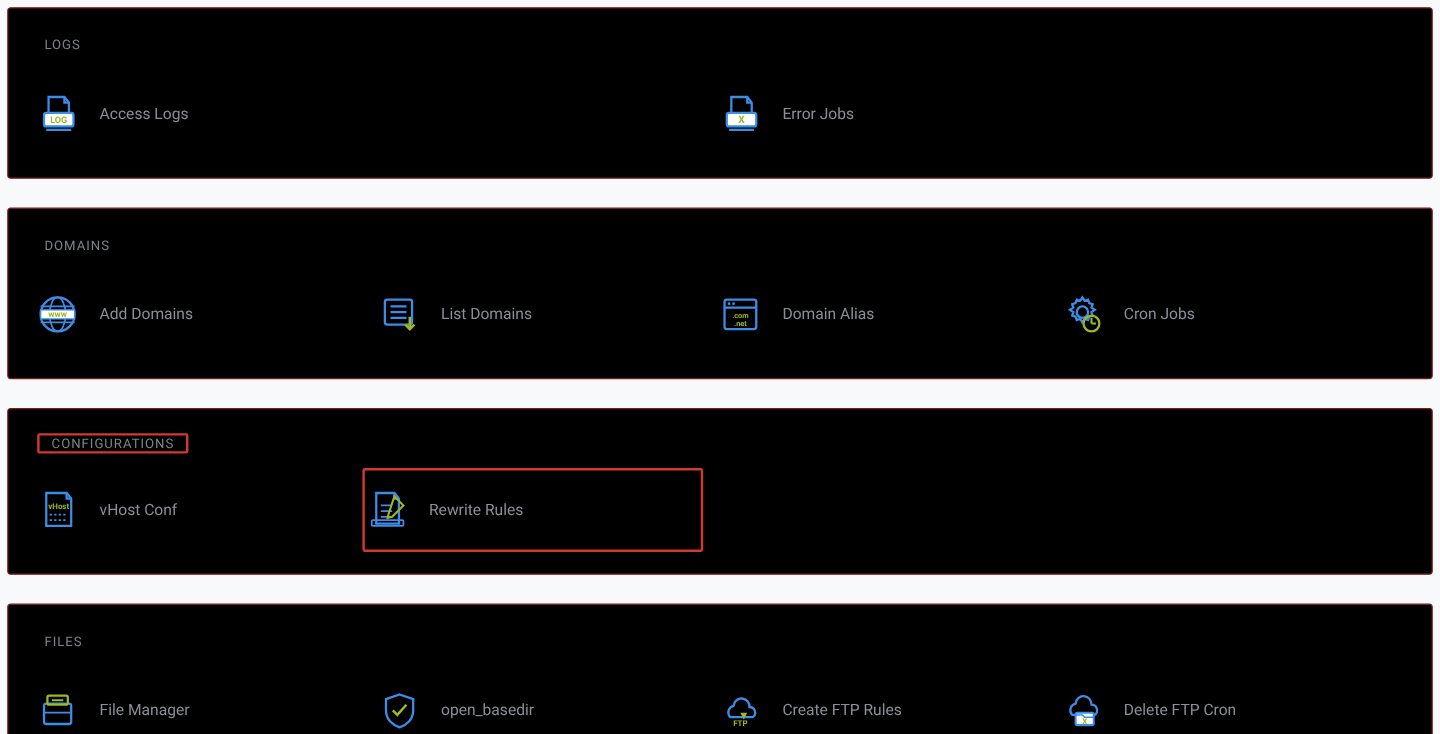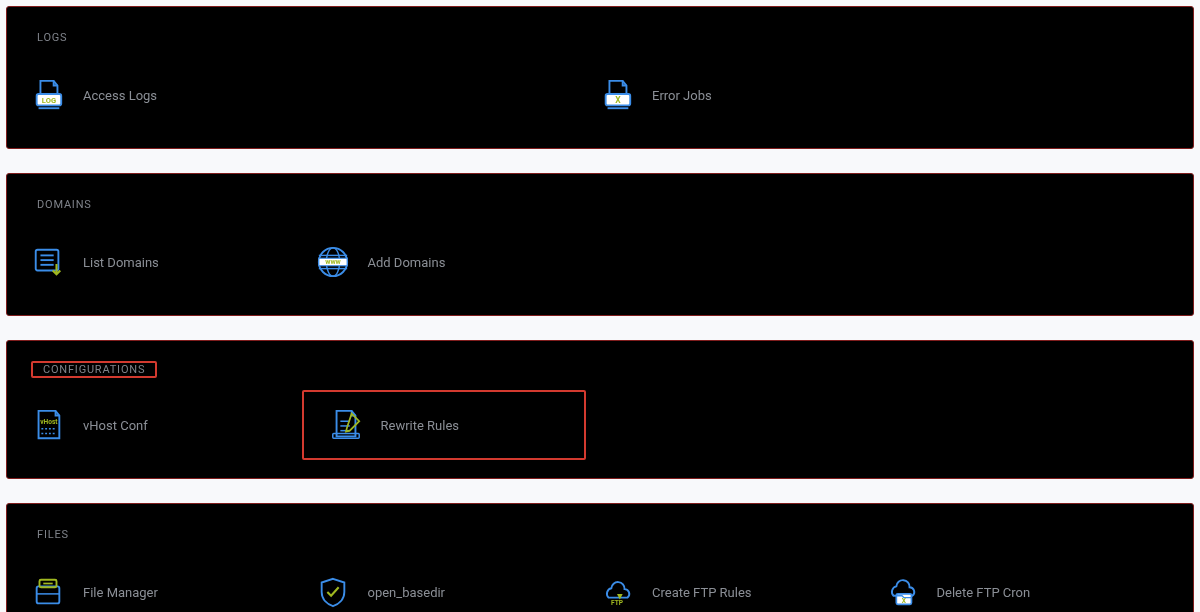--- a/index.html
+++ b/index.html
@@ -47,21 +47,21 @@
   .row.two .item { width: 50%; }
   .icon {
     width: 34px;
     height: 34px;
     flex-shrink: 0;
   }
   .label { color: #8b8f96; }
   .hl-item {
     border: 2px solid #d33a2f;
     border-radius: 2px;
-    padding: 10px 25px;
+    padding: 10px 2px;
     margin: -12px -14px;
   }
   svg { display: block; width: 100%; height: 100%; }
   .blue { stroke: #3b8de8; }
   .olive-s { stroke: #a0b820; fill: none; }
 </style>
 </head>
 <body>
 
 <div class="section">
@@ -93,41 +93,66 @@
     </div>
   </div>
 </div>
 
 <div class="section">
   <div class="section-title">DOMAINS</div>
   <div class="row">
     <div class="item">
       <span class="icon">
         <svg viewBox="0 0 36 36">
-          <rect x="5" y="5" width="24" height="22" rx="2" class="blue" fill="none" stroke-width="2"></rect>
-          <line x1="10" y1="11" x2="24" y2="11" class="blue" stroke-width="2"></line>
-          <line x1="10" y1="16" x2="24" y2="16" class="blue" stroke-width="2"></line>
-          <line x1="10" y1="21" x2="24" y2="21" class="blue" stroke-width="2"></line>
-          <path d="M27 20 V30 M23 27 L27 31 L31 27" class="olive-s" stroke-width="2.2" fill="none"></path>
-        </svg>
-      </span>
-      <span class="label">List Domains</span>
-    </div>
-    <div class="item">
-      <span class="icon">
-        <svg viewBox="0 0 36 36">
           <circle cx="18" cy="18" r="15" class="blue" fill="none" stroke-width="2"></circle>
           <ellipse cx="18" cy="18" rx="7" ry="15" class="blue" fill="none" stroke-width="1.5"></ellipse>
           <line x1="3" y1="11" x2="33" y2="11" class="blue" stroke-width="1.5"></line>
           <line x1="3" y1="25" x2="33" y2="25" class="blue" stroke-width="1.5"></line>
           <rect x="3" y="14" width="30" height="8" fill="#fff" class="blue" stroke-width="1.2"></rect>
           <text x="18" y="20.5" text-anchor="middle" font-size="7.5" font-weight="700" fill="#a0b820">www</text>
         </svg>
       </span>
       <span class="label">Add Domains</span>
+    </div>
+    <div class="item">
+      <span class="icon">
+        <svg viewBox="0 0 36 36">
+          <rect x="5" y="5" width="24" height="22" rx="2" class="blue" fill="none" stroke-width="2"></rect>
+          <line x1="10" y1="11" x2="24" y2="11" class="blue" stroke-width="2"></line>
+          <line x1="10" y1="16" x2="24" y2="16" class="blue" stroke-width="2"></line>
+          <line x1="10" y1="21" x2="24" y2="21" class="blue" stroke-width="2"></line>
+          <path d="M27 20 V30 M23 27 L27 31 L31 27" class="olive-s" stroke-width="2.2" fill="none"></path>
+        </svg>
+      </span>
+      <span class="label">List Domains</span>
+    </div>
+    <div class="item">
+      <span class="icon">
+        <svg viewBox="0 0 36 36">
+          <rect x="4" y="5" width="28" height="26" rx="2" class="blue" fill="none" stroke-width="2"></rect>
+          <line x1="4" y1="12" x2="32" y2="12" class="blue" stroke-width="2"></line>
+          <circle cx="8" cy="8.5" r="1.2" fill="#3b8de8"></circle>
+          <circle cx="12" cy="8.5" r="1.2" fill="#3b8de8"></circle>
+          <text x="18" y="21" text-anchor="middle" font-size="6.5" font-weight="700" fill="#a0b820">.com</text>
+          <text x="18" y="28" text-anchor="middle" font-size="6.5" font-weight="700" fill="#a0b820">.net</text>
+        </svg>
+      </span>
+      <span class="label">Domain Alias</span>
+    </div>
+    <div class="item">
+      <span class="icon">
+        <svg viewBox="0 0 36 36">
+          <path class="blue" fill="none" stroke-width="2" d="M18 3 l2 3 3-1 1 3 3 1 -1 3 3 2 -3 2 1 3 -3 1 -1 3 -3 -1 -2 3 -2 -3 -3 1 -1 -3 -3 -1 1 -3 -3 -2 3 -2 -1 -3 3 -1 1 -3 3 1 Z"></path>
+          <circle cx="18" cy="16" r="5" class="blue" fill="none" stroke-width="2"></circle>
+          <circle cx="26" cy="26" r="7" class="olive-s" fill="#fff" stroke-width="2"></circle>
+          <line x1="26" y1="26" x2="26" y2="21" class="olive-s" stroke-width="1.8"></line>
+          <line x1="26" y1="26" x2="30" y2="26" class="olive-s" stroke-width="1.8"></line>
+        </svg>
+      </span>
+      <span class="label">Cron Jobs</span>
     </div>
   </div>
 </div>
 
 <div class="section">
   <div class="section-title hl-title">CONFIGURATIONS</div>
   <div class="row">
     <div class="item">
       <span class="icon">
         <svg viewBox="0 0 36 36">

